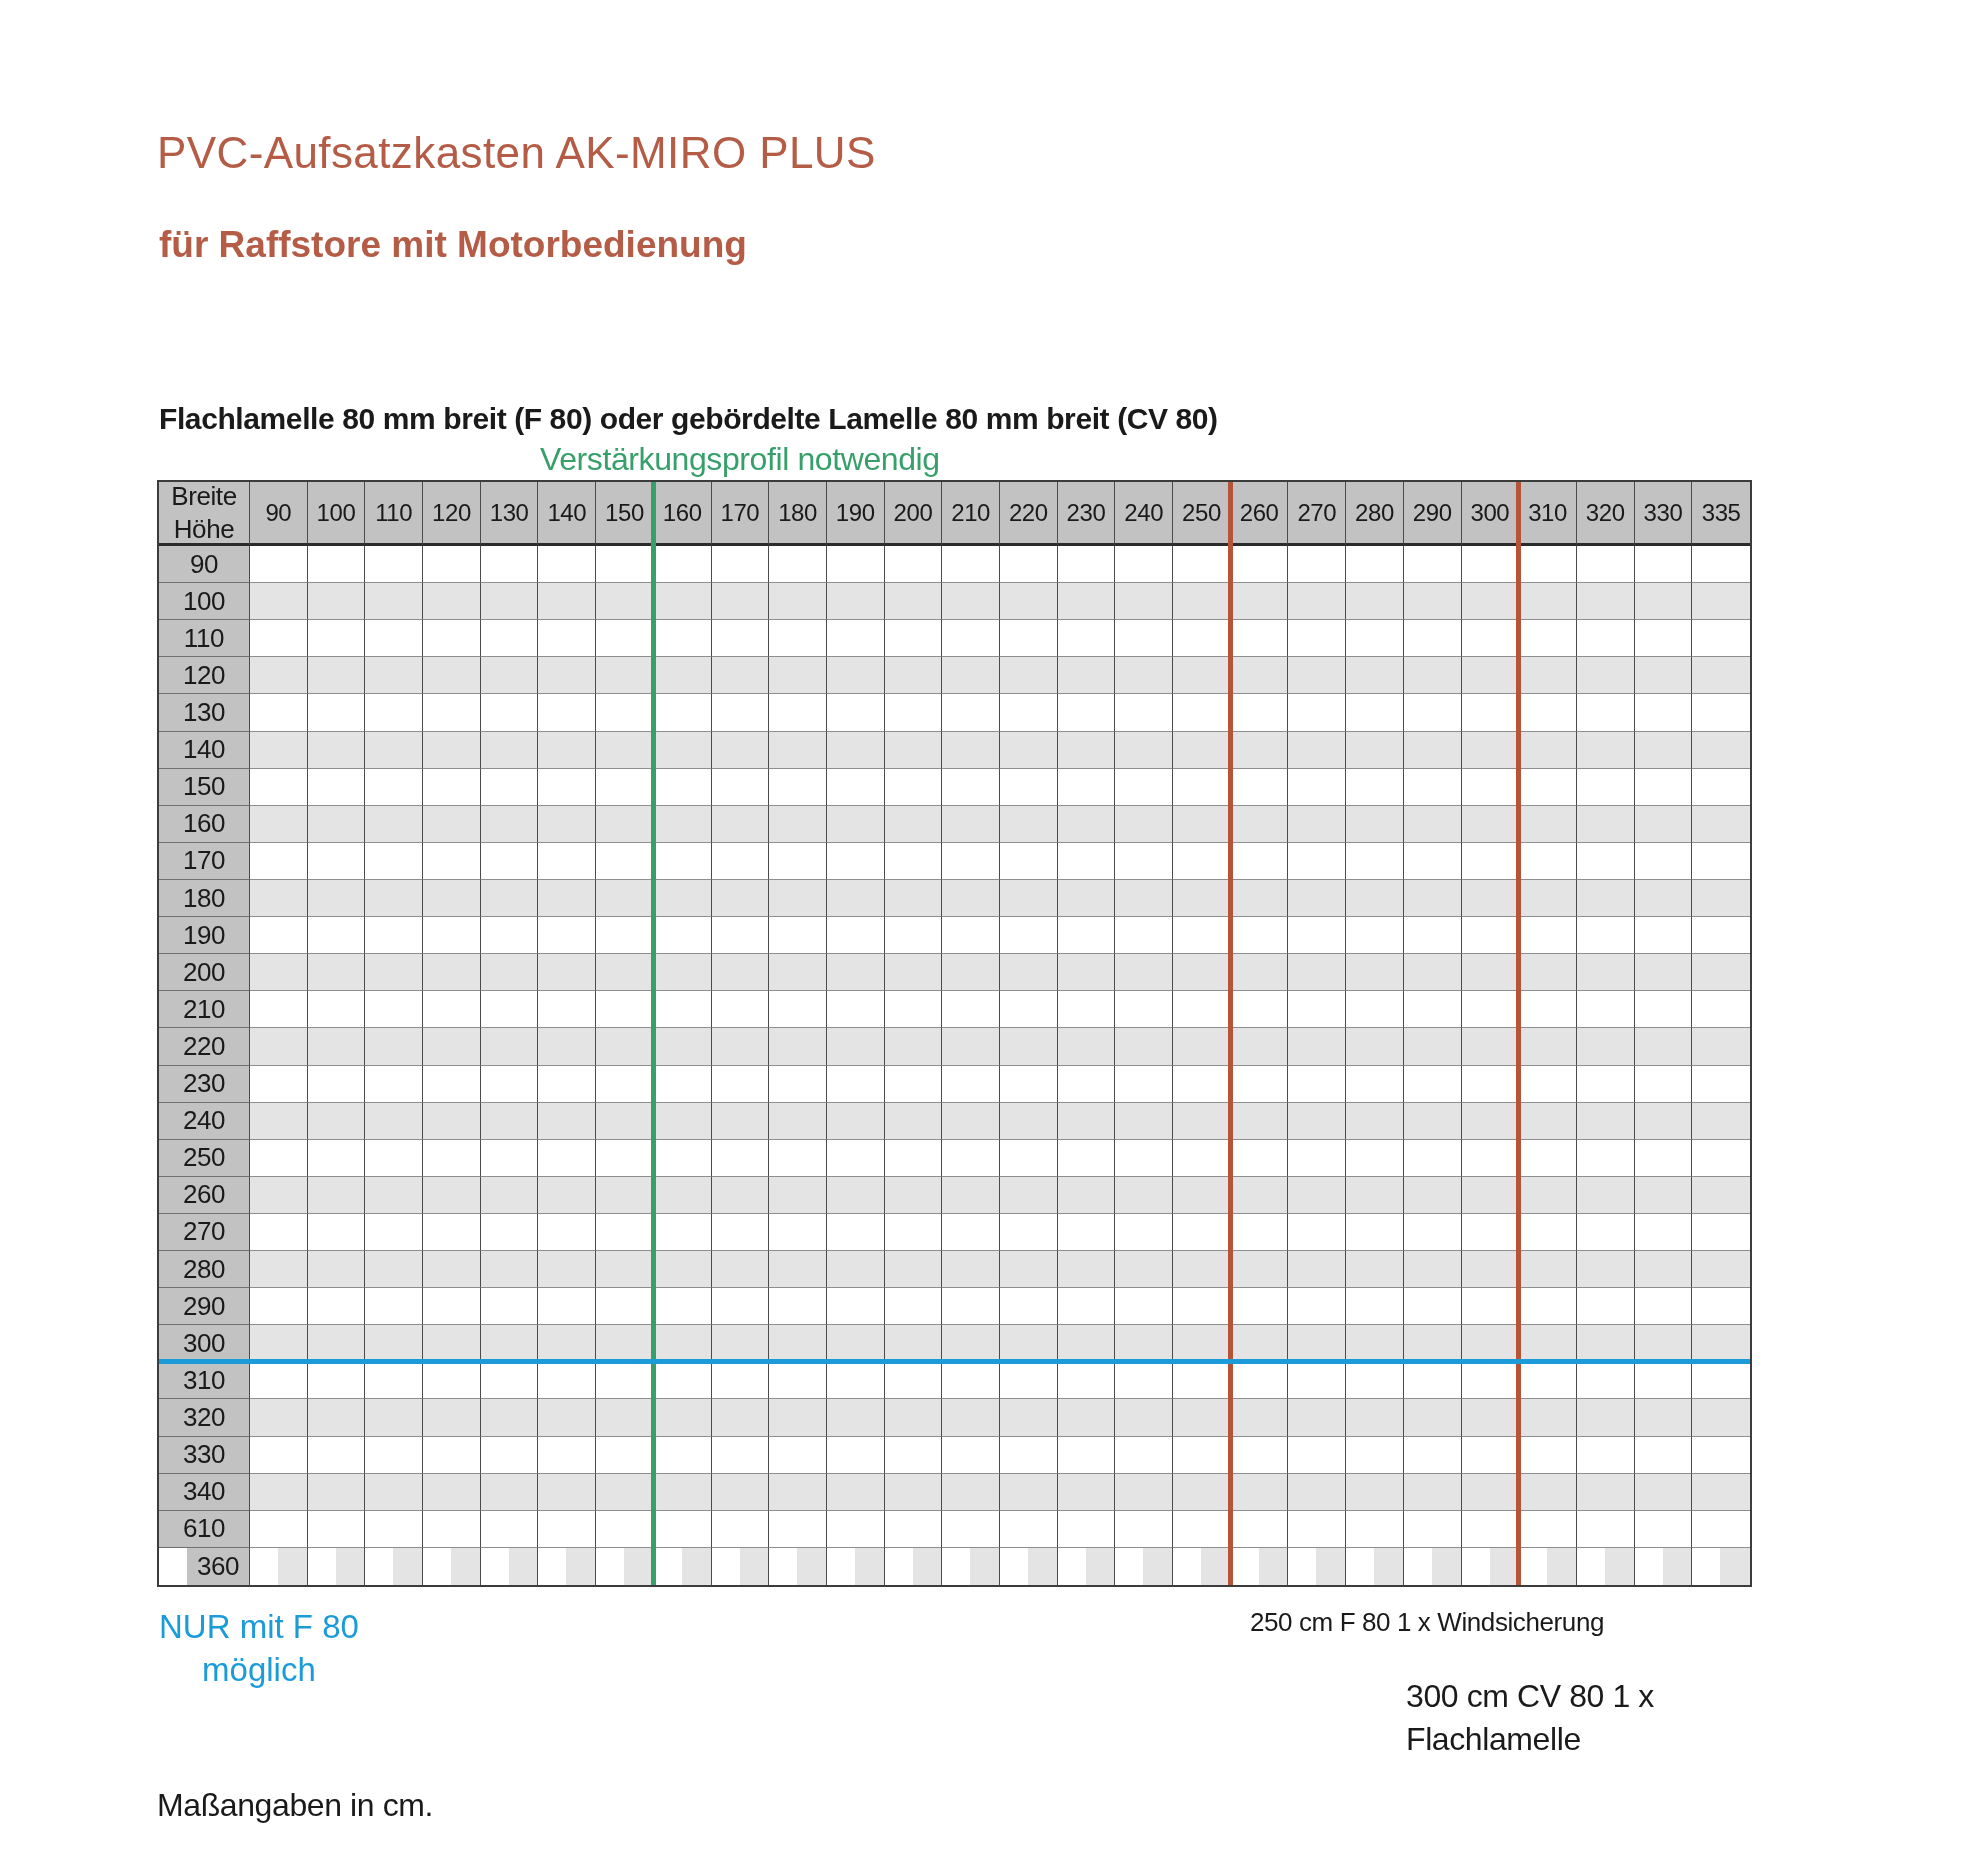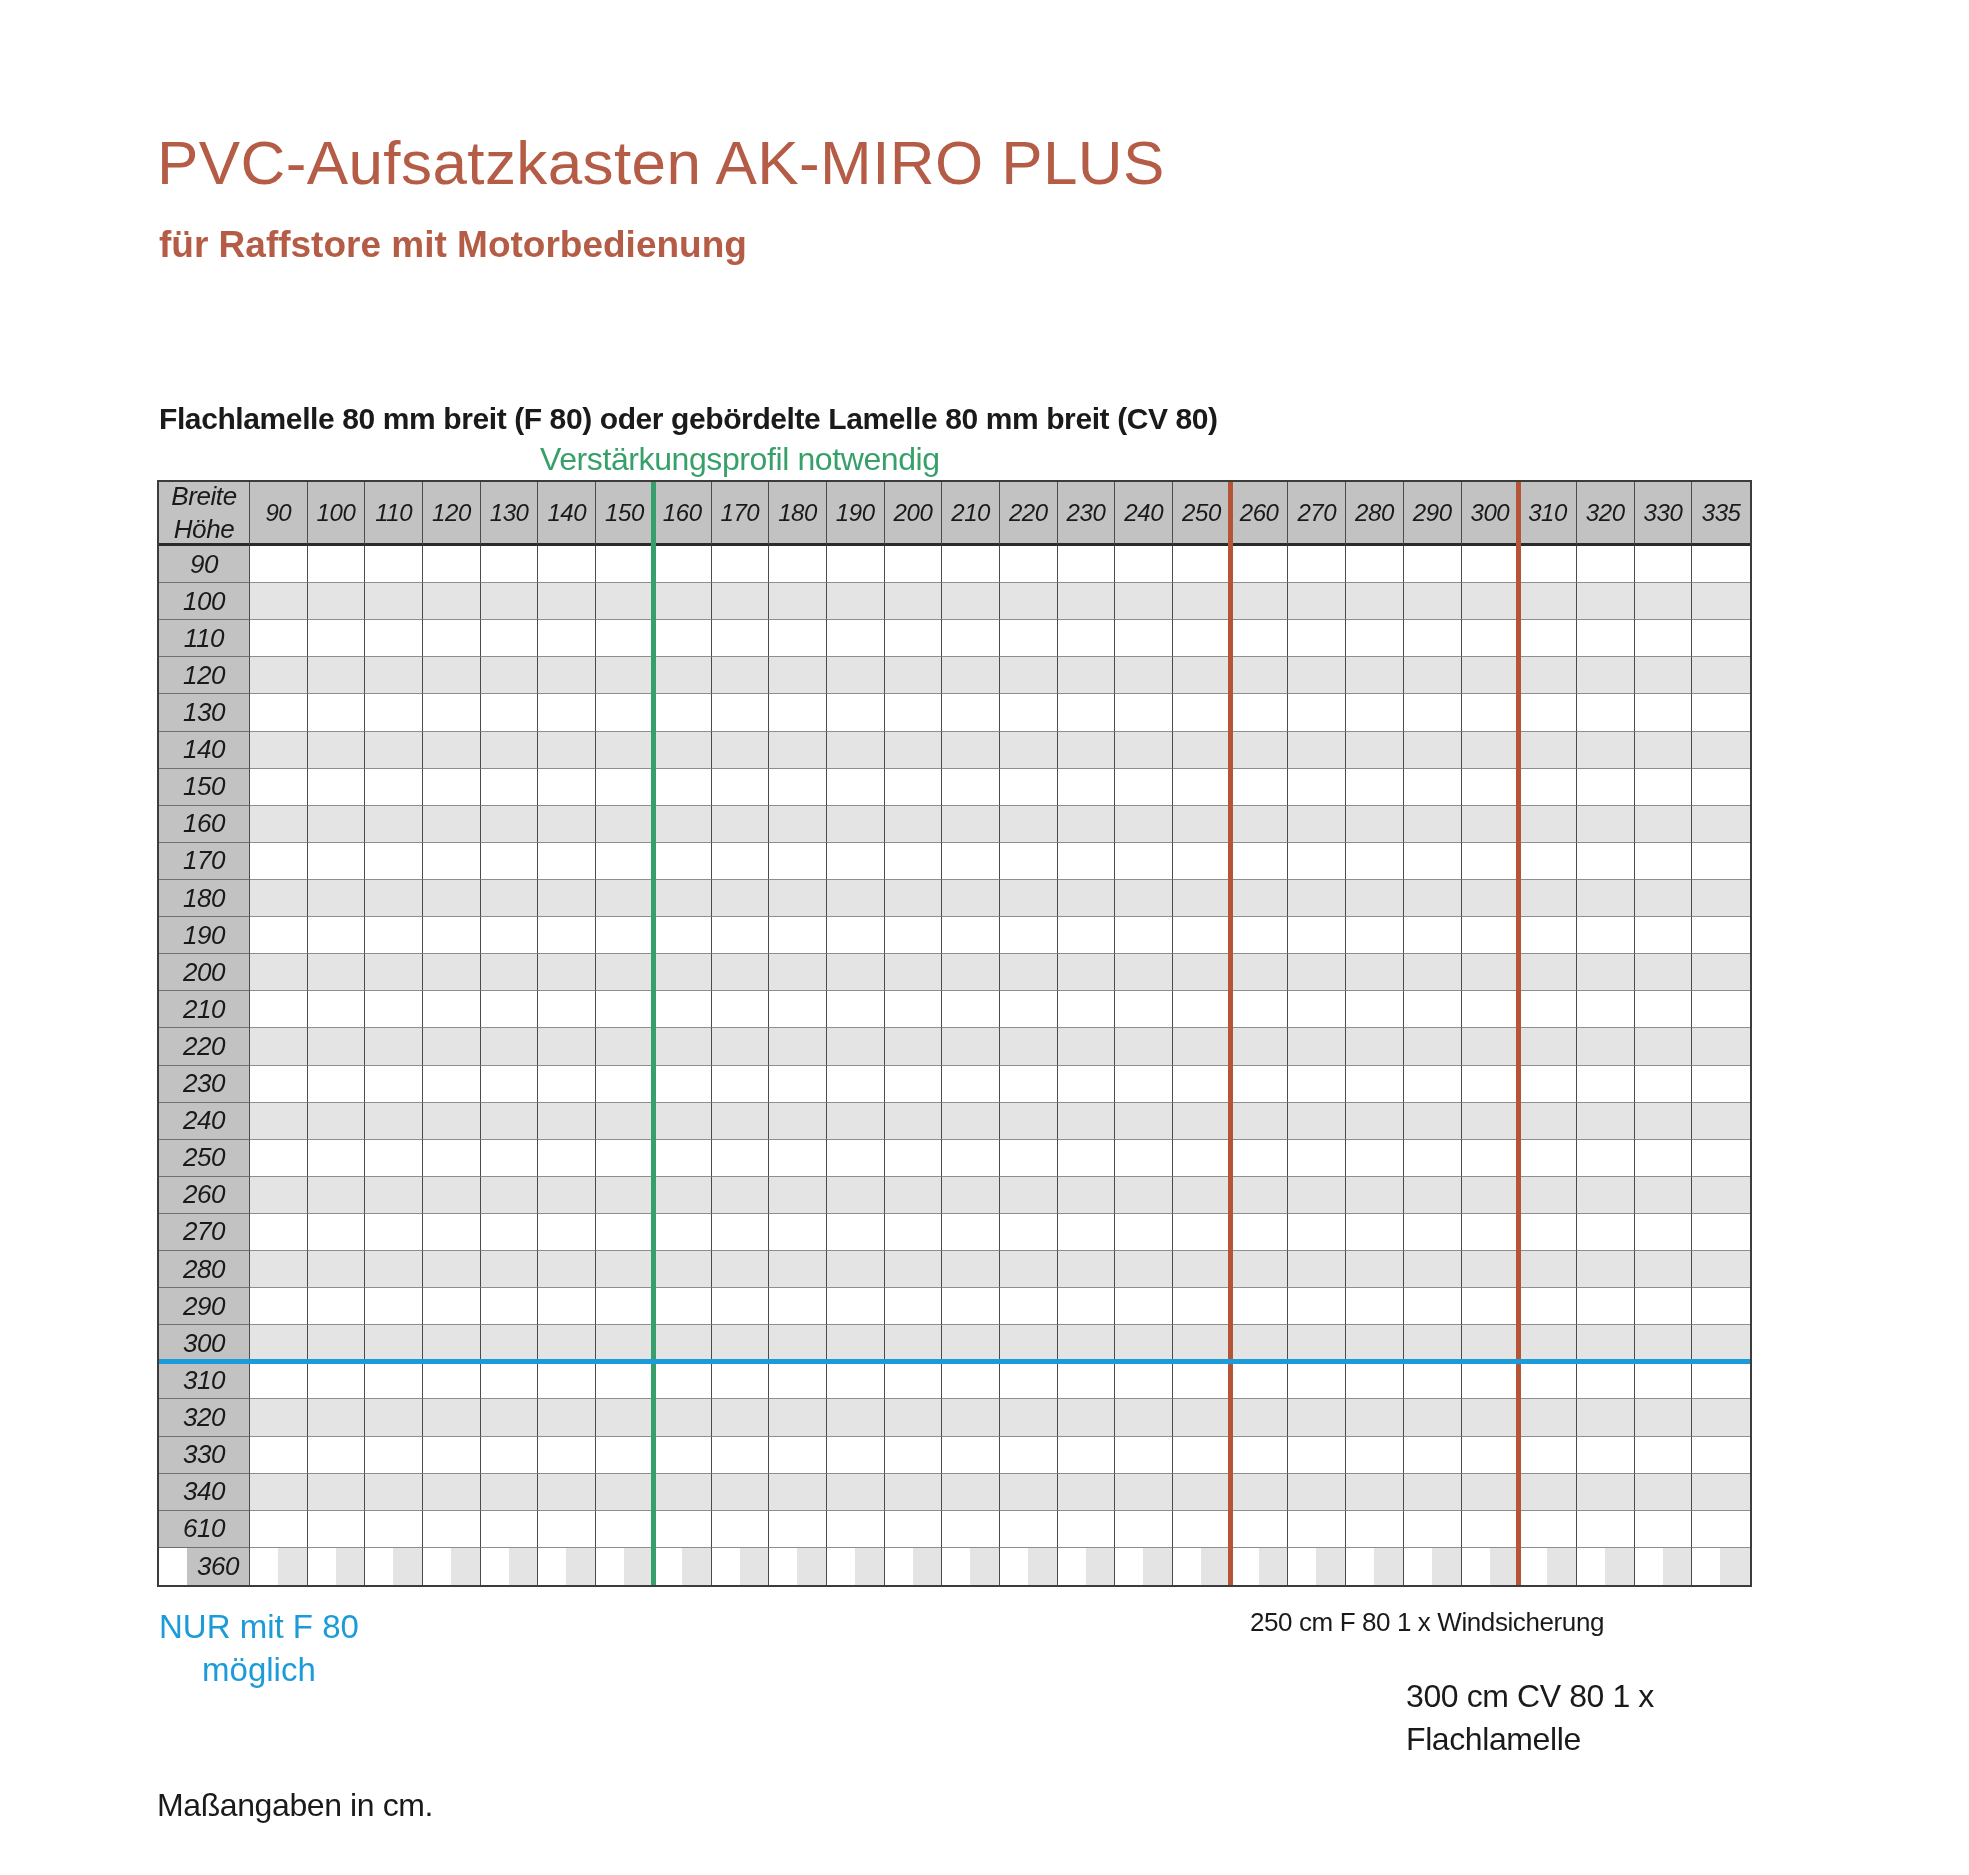--- a/index.html
+++ b/index.html
@@ -8,21 +8,21 @@
     background: #ffffff;
     position: relative;
     font-family: "Liberation Sans", "DejaVu Sans", sans-serif;
     color: #1a1a1a;
     overflow: hidden;
   }
   .abs { position: absolute; white-space: nowrap; }
 
   .title {
     left: 157px; top: 129px;
-    font-size: 62px; line-height: 1.1; font-weight: 500;
+    font-size: 44px; line-height: 1.1; font-weight: 500;
     letter-spacing: 0.4px;
     color: var(--accent-title);
   }
   .subtitle {
     left: 159px; top: 225px;
     font-size: 37px; line-height: 1.1; font-weight: 700;
     color: var(--accent-title);
   }
   .lamella-note {
     left: 159px; top: 402px;
@@ -41,21 +41,20 @@
   .size-table {
     position: absolute;
     left: 157px; top: 480px;
     width: 1595px; height: 1107px;
     box-sizing: border-box;
     border: 2.4px solid #3c3c3c;
     background: #ffffff;
     display: grid;
     grid-template-columns: 91px repeat(26, 1fr);
     grid-template-rows: 64px repeat(28, 1fr);
-    font-style: italic;
   }
   .cell {
     box-sizing: border-box;
     border-right: 1.6px solid #4b4b4b;
     border-bottom: 1.6px solid #8e8e8e;
   }
   .cell.lastcol { border-right: none; }
   .cell.lastrow { border-bottom: none; margin-left: 28px; }
   .corner, .colh {
     background: var(--header-bg);

